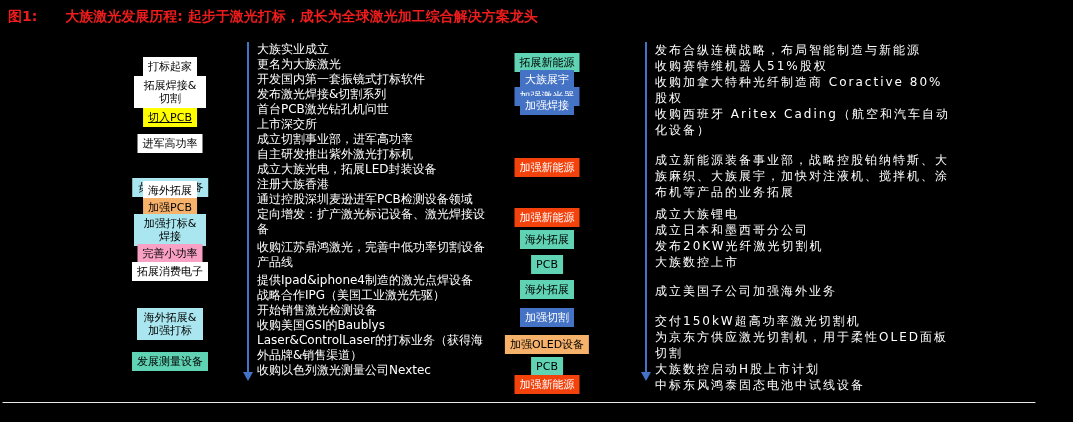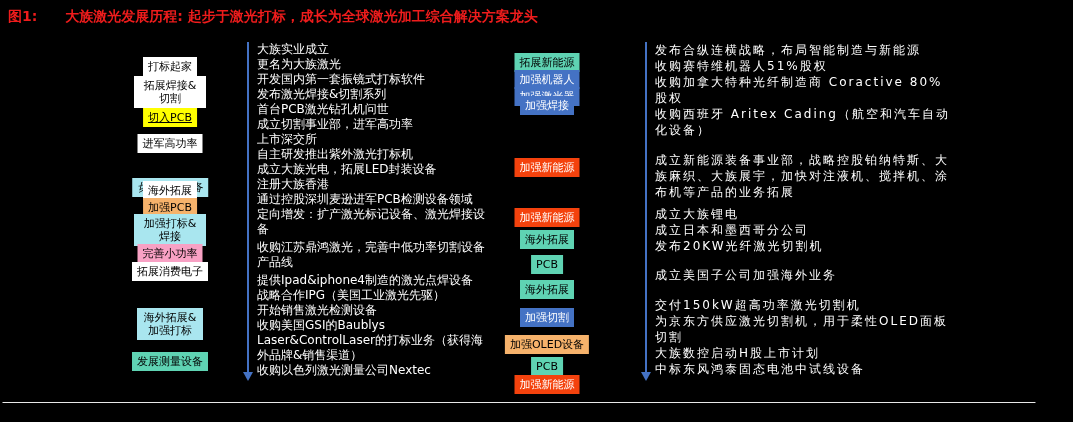--- a/index.html
+++ b/index.html
@@ -67,37 +67,37 @@
     <div class="tag lt c-teal" style="top:312px;">发展测量设备</div>
 
     <div class="arrow arrow-1"></div>
 
     <div class="textcol col-1">
       <p>大族实业成立</p>
       <p>更名为大族激光</p>
       <p>开发国内第一套振镜式打标软件</p>
       <p>发布激光焊接&amp;切割系列</p>
       <p>首台PCB激光钻孔机问世</p>
+      <p>上市深交所</p>
       <p>成立切割事业部，进军高功率</p>
-      <p>上市深交所</p>
       <p>自主研发推出紫外激光打标机</p>
       <p>成立大族光电，拓展LED封装设备</p>
       <p>注册大族香港</p>
       <p>通过控股深圳麦逊进军PCB检测设备领域</p>
       <p>定向增发：扩产激光标记设备、激光焊接设备</p>
       <p class="m3">收购江苏鼎鸿激光，完善中低功率切割设备产品线</p>
       <p class="m3">提供Ipad&amp;iphone4制造的激光点焊设备</p>
       <p>战略合作IPG（美国工业激光先驱）</p>
       <p>开始销售激光检测设备</p>
       <p>收购美国GSI的Baublys Laser&amp;ControlLaser的打标业务（获得海外品牌&amp;销售渠道）</p>
       <p>收购以色列激光测量公司Nextec</p>
     </div>
 
     <div class="tag mt c-teal" style="top:13px;">拓展新能源</div>
-    <div class="tag mt c-blue" style="top:30px;">加强机器人</div>
+    <div class="tag mt c-blue" style="top:30px;">大族展宇</div>
     <div class="tag mt c-blue" style="top:47px;">加强激光器</div>
     <div class="tag mt c-blue" style="top:56px;">加强焊接</div>
     <div class="tag mt c-red" style="top:118px;">加强新能源</div>
     <div class="tag mt c-red" style="top:168px;">加强新能源</div>
     <div class="tag mt c-teal" style="top:190px;">海外拓展</div>
     <div class="tag mt c-teal" style="top:215px;">PCB</div>
     <div class="tag mt c-teal" style="top:240px;">海外拓展</div>
     <div class="tag mt c-blue" style="top:268px;">加强切割</div>
     <div class="tag mt c-peach" style="top:295px;">加强OLED设备</div>
     <div class="tag mt c-teal" style="top:317px;">PCB</div>
@@ -107,20 +107,21 @@
 
     <div class="textcol col-2">
       <p>发布合纵连横战略，布局智能制造与新能源</p>
       <p>收购赛特维机器人51%股权</p>
       <p>收购加拿大特种光纤制造商 Coractive 80%股权</p>
       <p>收购西班牙 Aritex Cading（航空和汽车自动化设备）</p>
       <p class="g14">成立新能源装备事业部，战略控股铂纳特斯、大族麻织、大族展宇，加快对注液机、搅拌机、涂布机等产品的业务拓展</p>
       <p class="g6">成立大族锂电</p>
       <p>成立日本和墨西哥分公司</p>
       <p>发布20KW光纤激光切割机</p>
+      <p>大族数控上市</p>
       <p class="g13">成立美国子公司加强海外业务</p>
       <p class="g14">交付150kW超高功率激光切割机</p>
       <p>为京东方供应激光切割机，用于柔性OLED面板切割</p>
       <p>大族数控启动H股上市计划</p>
       <p>中标东风鸿泰固态电池中试线设备</p>
     </div>
 
   </div>
 
   <div class="bottom-line"></div>

